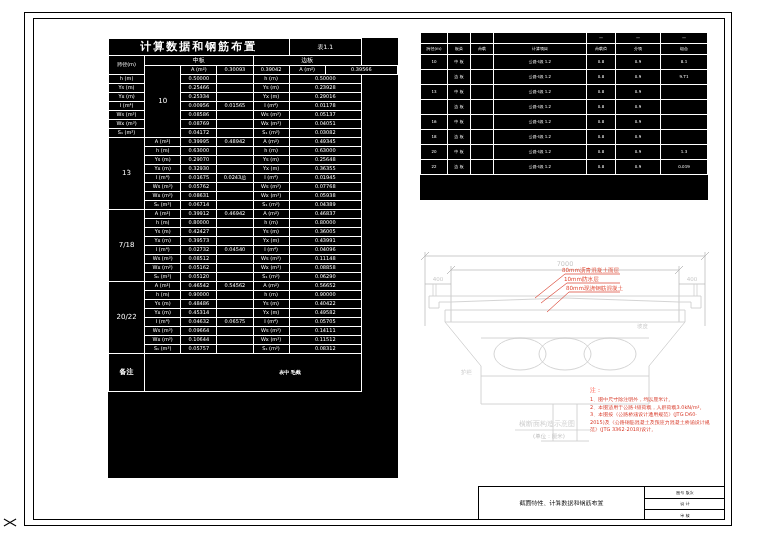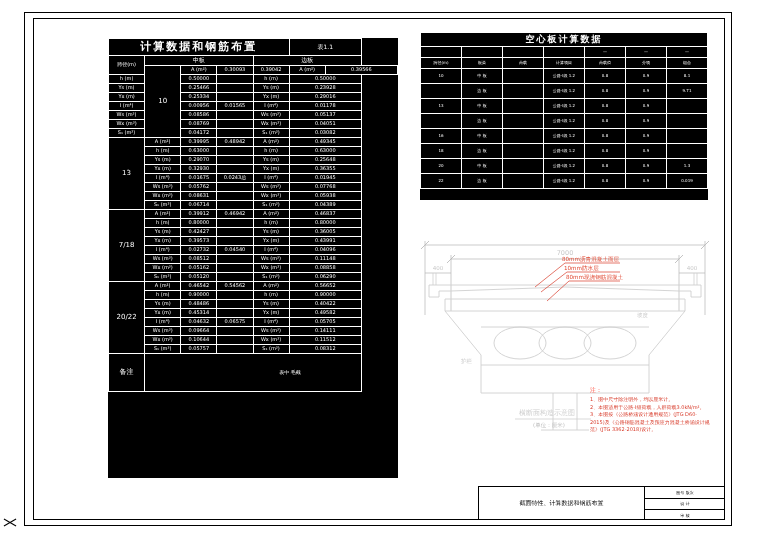--- a/index.html
+++ b/index.html
@@ -23,21 +23,21 @@
   #tbl-section .title{font-size:11px;letter-spacing:2px;font-weight:bold;}
   #tbl-section .sub{font-size:6px;}
   #tbl-section td.big{font-size:7px;}
 
   
   #tbl-calc{left:420px;top:32px;width:288px;height:168px;}
   #tbl-calc .title{font-size:9px;letter-spacing:2px;font-weight:bold;}
   #tbl-calc td{font-size:4px;}
 
   
-  #drawing{position:absolute;left:415px;top:215px;width:300px;height:235px;}
+  #drawing{position:absolute;left:415px;top:226px;width:300px;height:235px;}
   #drawing svg{display:block;}
   .note-box{position:absolute;left:590px;top:385px;width:120px;font-size:5px;color:#d83b2a;line-height:1.5;}
   .note-title{color:#ff4d3d;font-size:6px;margin-bottom:2px;}
 
   
   #titleblock{position:absolute;left:478px;top:486px;width:245px;height:32px;border:1px solid #000;}
   #titleblock .tb-left{position:absolute;left:0;top:0;width:165px;height:100%;display:flex;align-items:center;justify-content:center;font-size:6px;color:#000;}
   #titleblock .tb-right{position:absolute;left:165px;top:0;width:80px;height:100%;border-left:1px solid #000;}
   #titleblock .tb-right div{height:33.3%;border-bottom:1px solid #000;font-size:4px;display:flex;align-items:center;justify-content:center;color:#000;}
   #titleblock .tb-right div:last-child{border-bottom:none;}
@@ -289,34 +289,31 @@
             <td colspan="2">0.11512</td>
           </tr>
         <tr style="height:9px;">
             <td>S₁ (m³)</td>
             <td>0.05757</td>
             <td></td>
             <td>S₁ (m³)</td>
             <td colspan="2">0.08312</td>
           </tr>
 
-        <tr style="height:38px;">
+        <tr style="height:38px;font-weight:bold;">
           <td class="big">备注</td>
           <td colspan="6" style="font-size:5px;text-align:right;padding-right:60px;">表中  毛截</td>
         </tr>
       </tbody>
     </table>
   </div>
 
   <div class="blk" id="tbl-calc">
     <table class="tt">
       <tbody>
-        <tr style="height:14px;">
-          <td colspan="7" class="title">空心板计算数据</td>
-        </tr>
         <tr style="height:11px;">
           <td style="width:26px;"></td>
           <td style="width:22px;"></td>
           <td style="width:22px;"></td>
           <td style="width:92px;"></td>
           <td style="width:28px;">—</td>
           <td style="width:44px;">—</td>
           <td>—</td>
         </tr>
         <tr style="height:11px;">

